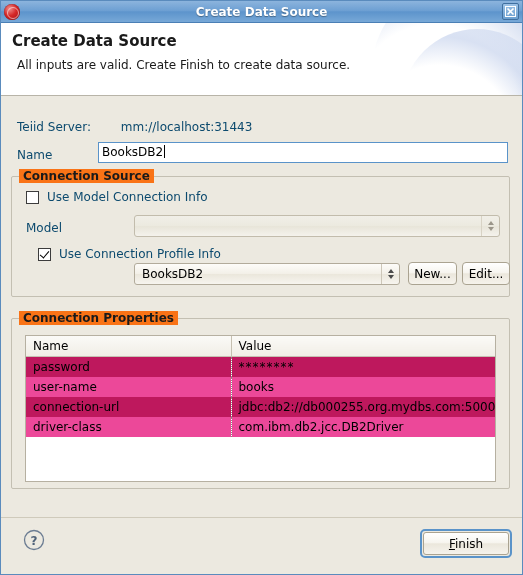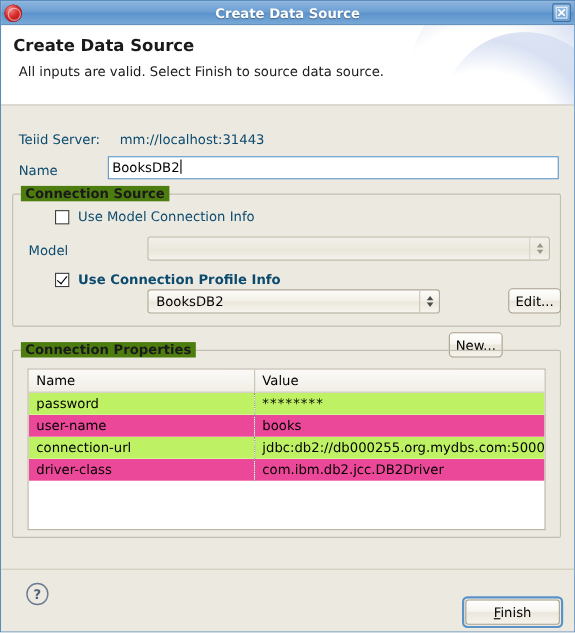--- a/index.html
+++ b/index.html
@@ -127,21 +127,21 @@
   }
 
   .lbl { color: #0c4a6e; font-size: 12px; }
 
   .row-server {
     position: absolute;
     left: 16px;
     top: 24px;
     white-space: nowrap;
   }
-  .row-server .val { margin-left: 14px; }
+  .row-server .val { margin-left: 26px; }
 
   .name-label {
     position: absolute;
     left: 16px;
     top: 52px;
   }
   .name-input {
     position: absolute;
     left: 97px;
     top: 46px;
@@ -176,21 +176,21 @@
     box-sizing: border-box;
     border: 1px solid #c3bfb2;
     border-radius: 2px;
     background: transparent;
   }
   .group > .group-title {
     position: absolute;
     top: -8px;
     left: 7px;
     padding: 0 4px;
-    background: #4d7c0f;
+    background: #f97316;
     font-size: 12px;
     font-weight: bold;
     color: #1a1a1a;
   }
 
   #group-connection-source {
     left: 10px;
     top: 80px;
     width: 499px;
     height: 121px;
@@ -199,21 +199,20 @@
     left: 10px;
     top: 222px;
     width: 499px;
     height: 171px;
   }
 
   .checkbox-row {
     position: absolute;
     display: flex;
     align-items: center;
-    margin-left: 24px;
   }
   .cb {
     width: 13px;
     height: 13px;
     box-sizing: border-box;
     border: 1px solid #3c3c3c;
     background: #ffffff;
     margin-right: 8px;
     position: relative;
     flex: 0 0 auto;
@@ -280,21 +279,21 @@
     background: linear-gradient(to bottom, #ffffff 0%, #f7f5ef 45%, #ebe7dc 52%, #f6f3ec 100%);
     font-family: "DejaVu Sans", "Liberation Sans", sans-serif;
     font-size: 12px;
     color: #000;
     display: flex;
     align-items: center;
     justify-content: center;
     cursor: default;
   }
 
-  #btn-new  { position: absolute; left: 407px; top: 166px; width: 49px; height: 23px; margin-top: 40px; }
+  #btn-new  { position: absolute; left: 407px; top: 166px; width: 49px; height: 23px; }
   #btn-edit { position: absolute; left: 461px; top: 166px; width: 48px; height: 23px; }
 
   
   .table-wrap {
     position: absolute;
     left: 24px;
     top: 239px;
     width: 471px;
     height: 147px;
     box-sizing: border-box;
@@ -322,21 +321,21 @@
     height: 20px;
     padding: 0 0 0 7px;
     color: #000;
     overflow: hidden;
     white-space: nowrap;
     text-overflow: clip;
   }
   .tbl td.col-value {
     border-left: 1px dotted #8e8a80;
   }
-  .tbl tr.odd td { background: #bef264; }
+  .tbl tr.odd td { background: #be185d; }
   .tbl tr.even td { background: #ec4899; }
   .pwd { letter-spacing: 1px; }
 
   
   .footer {
     position: absolute;
     left: 0;
     right: 0;
     bottom: 0;
     height: 56px;
@@ -361,21 +360,20 @@
     position: absolute;
     right: 10px;
     top: 11px;
     width: 92px;
     height: 29px;
     box-sizing: border-box;
     border: 2px solid #5a93c9;
     border-radius: 5px;
     background: #ece9e0;
     padding: 1px;
-    margin-top: 13px;
   }
   #btn-finish {
     width: 100%;
     height: 100%;
     border-radius: 3px;
   }
   .mnemonic { text-decoration: underline; }
 </style>
 </head>
 <body>
@@ -390,21 +388,21 @@
         <rect x="0.5" y="0.5" width="10" height="10" fill="none" stroke="#ffffff" stroke-width="1"></rect>
         <path d="M2.5 2.5 L8.5 8.5 M8.5 2.5 L2.5 8.5" stroke="#ffffff" stroke-width="1.6" fill="none"></path>
       </svg>
     </div>
   </div>
 
   <div class="banner">
     <div class="banner-wash"></div>
     <div class="banner-wash2"></div>
     <div class="banner-title">Create Data Source</div>
-    <div class="banner-sub">All inputs are valid. Select Finish to source data source.</div>
+    <div class="banner-sub">All inputs are valid. Create Finish to create data source.</div>
   </div>
 
   <div class="content">
 
     <div class="row-server">
       <span class="lbl">Teiid Server:</span>
       <span class="lbl val">mm://localhost:31443</span>
     </div>
 
     <div class="lbl name-label">Name</div>
@@ -422,21 +420,21 @@
 
       <div class="lbl" style="position:absolute; left:14px; top:44px;">Model</div>
       <div class="combo disabled" style="left:122px; top:38px; width:366px;">
         <span class="combo-text"></span>
         <span class="combo-arrows">
           <span class="arrow-up"></span>
             <span class="arrow-down"></span>
         </span>
       </div>
 
-      <div class="checkbox-row" style="left:14px; top:70px;font-weight:bold;">
+      <div class="checkbox-row" style="left:26px; top:70px;">
         <span class="cb checked"></span>
         <span class="lbl">Use Connection Profile Info</span>
       </div>
 
       <div class="combo" style="left:122px; top:86px; width:266px;">
         <span class="combo-text">BooksDB2</span>
         <span class="combo-arrows">
           <span class="arrow-up"></span>
             <span class="arrow-down"></span>
         </span>

